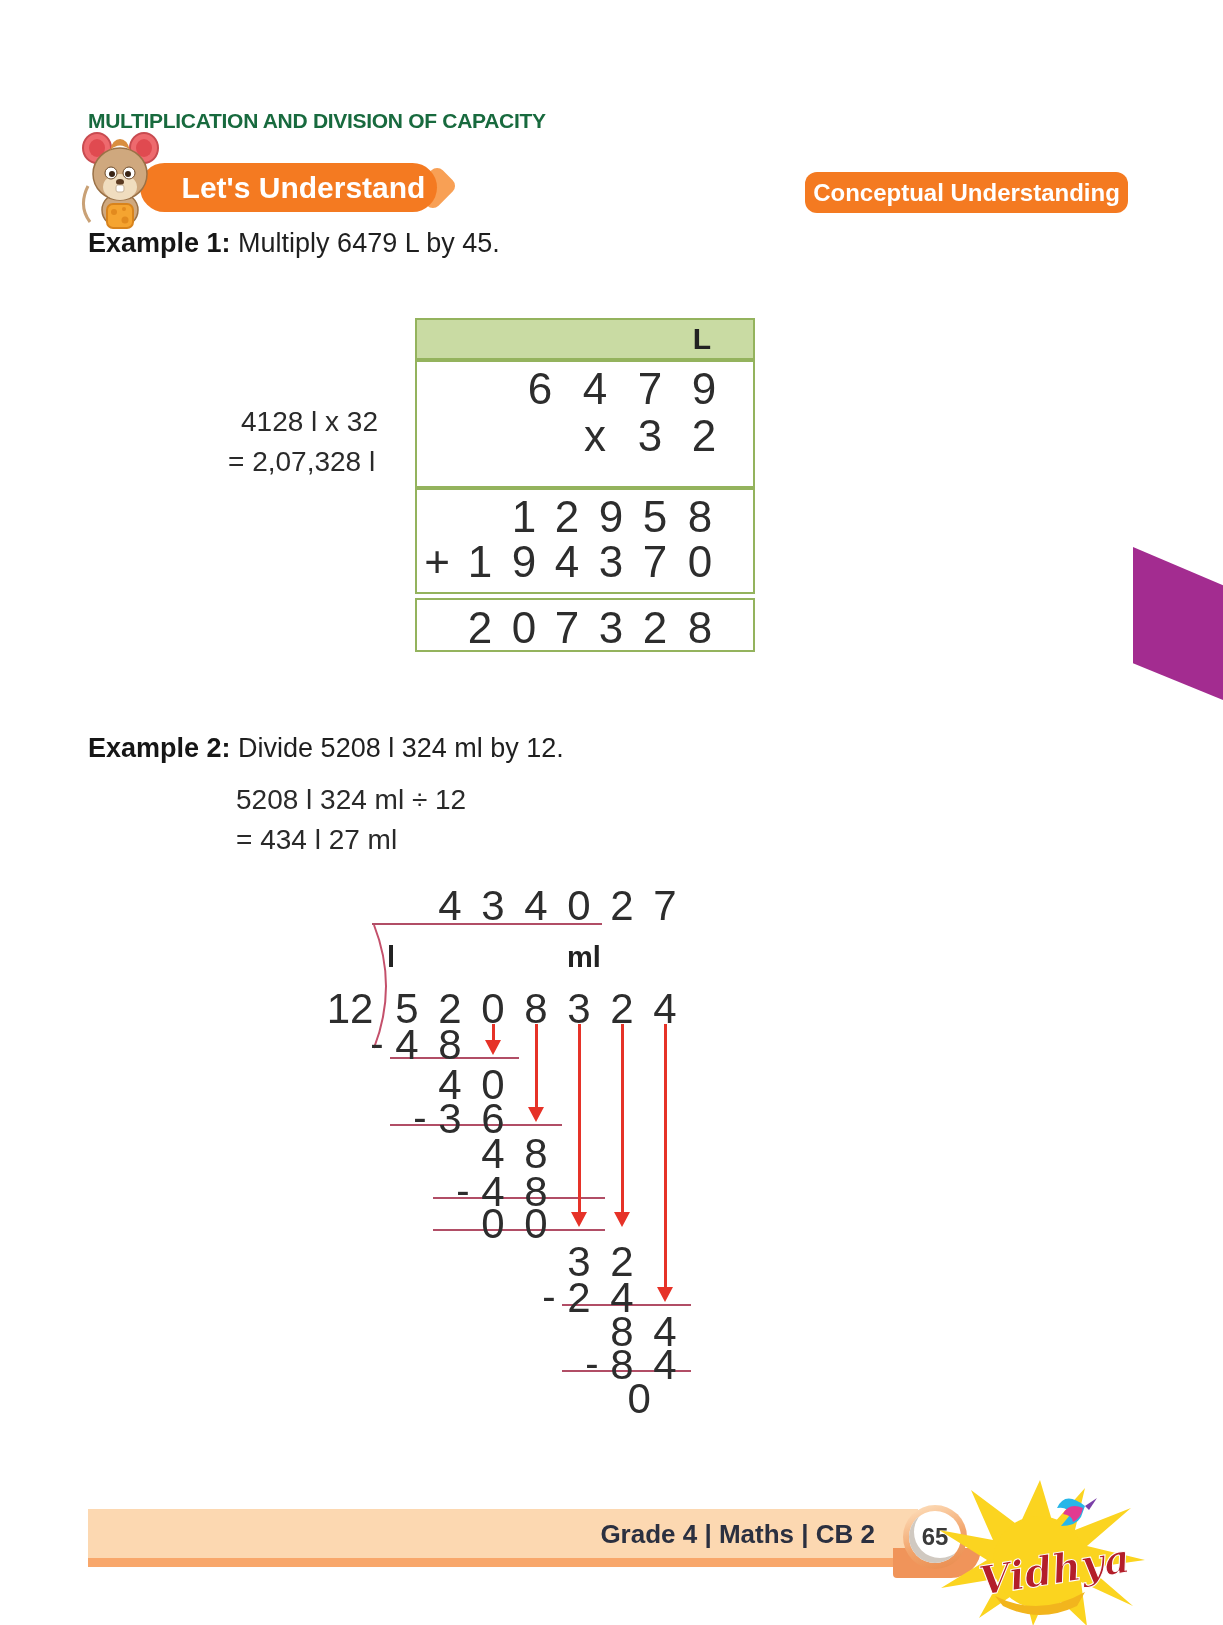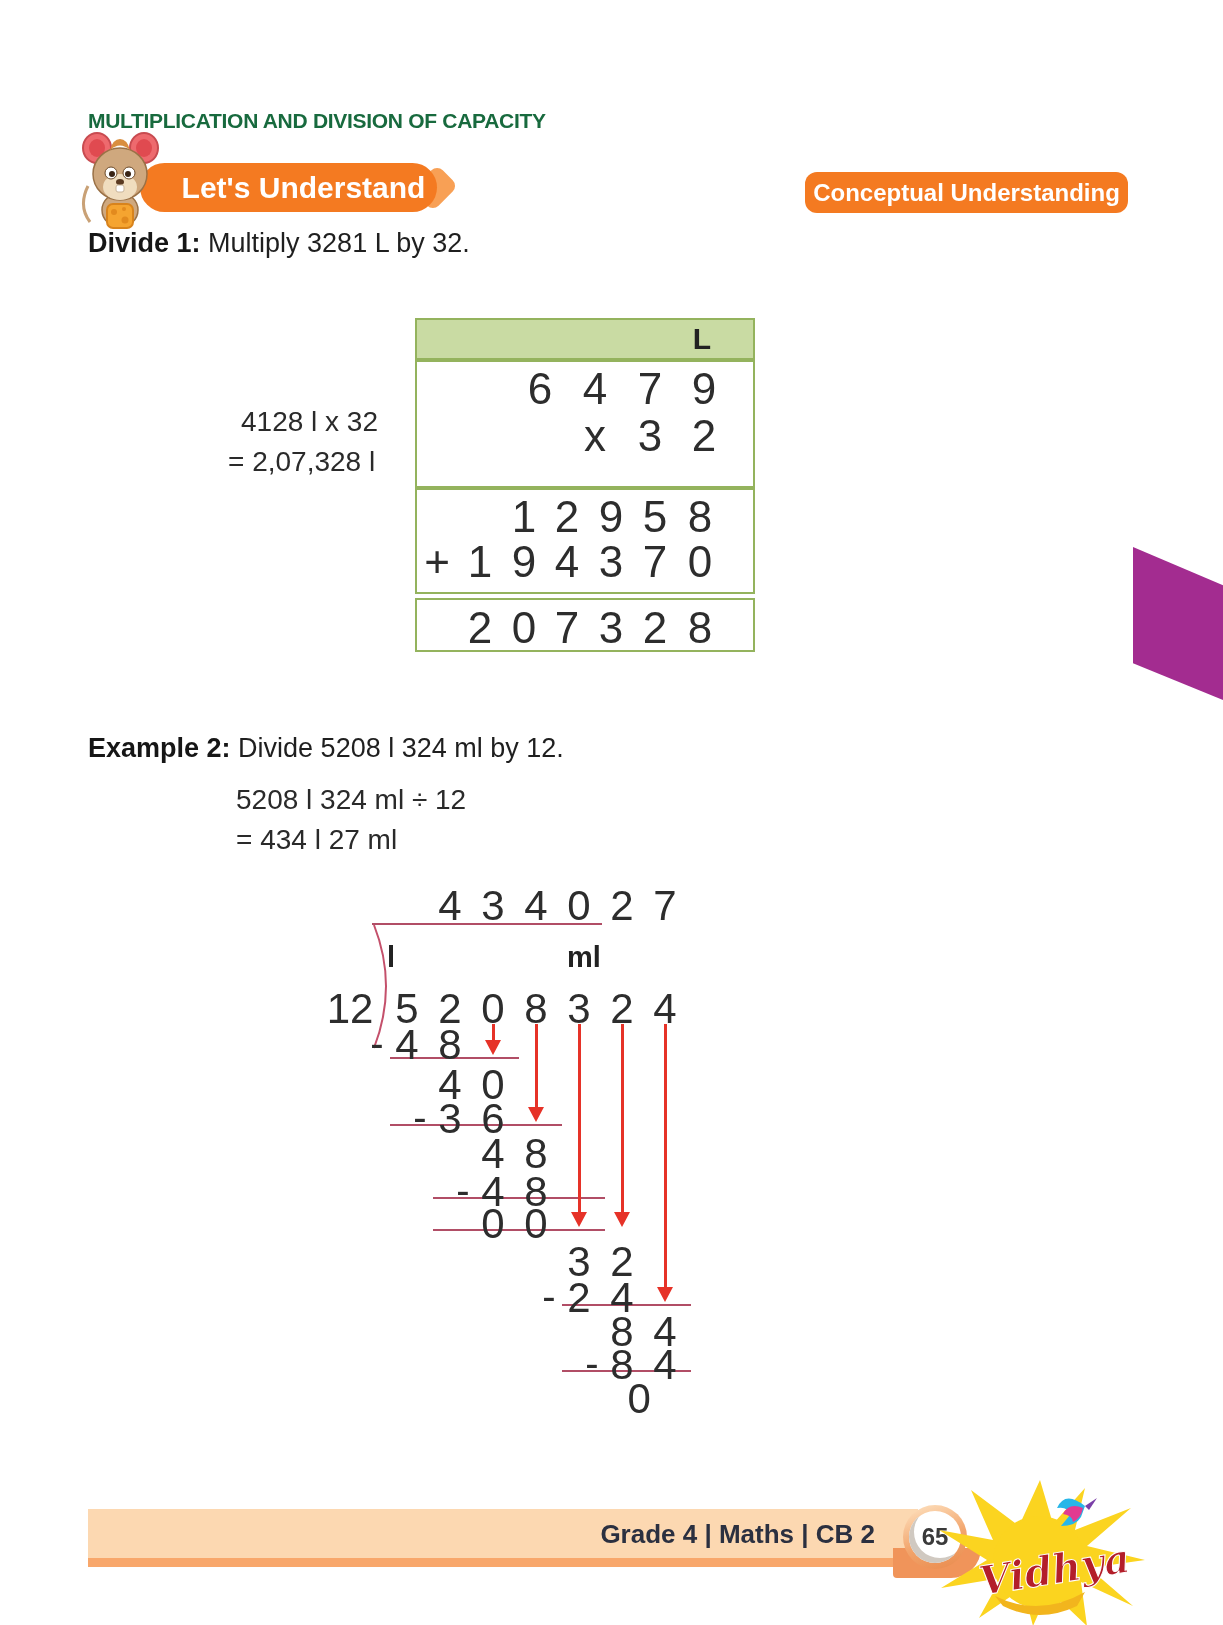--- a/index.html
+++ b/index.html
@@ -136,22 +136,22 @@
 
   <div class="badge-tail"></div>
   <div class="badge badge-conceptual">
     <span>Conceptual Understanding</span>
   </div>
   <div class="badge badge-lets">
     <span>Let's Understand</span>
   </div>
 
   <div class="ex-heading ex1-heading">
-    <b>Divide 1:</b>
-    <span>Multiply 3281 L by 32.</span>
+    <b>Example 1:</b>
+    <span>Multiply 6479 L by 45.</span>
   </div>
   <div class="side-expr expr1">
     <div class="l1">4128 l x 32</div>
     <div>= 2,07,328 l</div>
   </div>
 
   <div class="mt-box mt-header">
     <span>L</span>
   </div>
   <div class="mt-box mt-a"></div>

